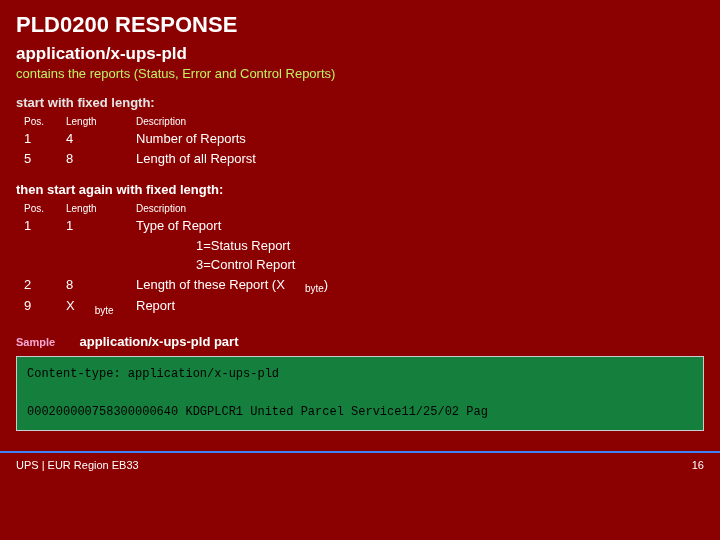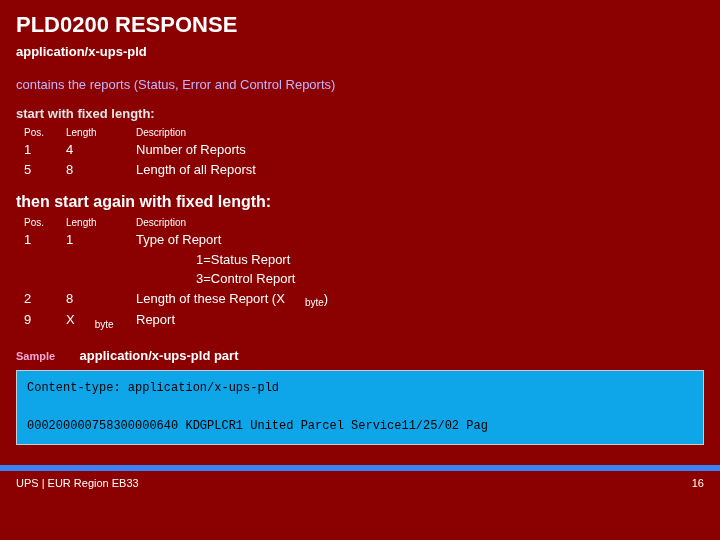--- a/index.html
+++ b/index.html
@@ -26,29 +26,29 @@
     }
 
     .page-title {
       font-size: 22px;
       font-weight: bold;
       color: white;
       margin-bottom: 6px;
     }
 
     .subtitle {
-      font-size: 13px;
-      font-weight: bold;
-      color: white;
-      margin-bottom: 18px;
+      font-size: 17px;
+      font-weight: bold;
+      color: white;
+      margin-bottom: 2px;
     }
 
     .subtitle-desc {
       font-size: 13px;
-      color: #c4b5fd;
+      color: #bef264;
       margin-bottom: 14px;
     }
 
     .section-label {
       font-size: 13px;
       font-weight: bold;
       color: #e5e5e5;
       margin-bottom: 4px;
     }
 
@@ -74,21 +74,21 @@
 
     .col-length {
       width: 70px;
     }
 
     .col-desc {
       flex: 1;
     }
 
     .section-label2 {
-      font-size: 16px;
+      font-size: 13px;
       font-weight: bold;
       color: white;
       margin-bottom: 4px;
     }
 
     .sample-section {
       margin-top: 10px;
       margin-bottom: 8px;
     }
 
@@ -101,34 +101,34 @@
 
     .sample-sublabel {
       font-size: 13px;
       font-weight: bold;
       color: white;
       display: inline;
       margin-left: 20px;
     }
 
     .code-box {
-      background: #0ea5e9;
+      background: #15803d;
       color: black;
       font-family: 'Courier New', Courier, monospace;
       font-size: 12px;
       padding: 8px 10px;
       margin-top: 6px;
       line-height: 1.6;
       border: 1px solid #ccc;
       overflow: hidden;
     }
 
     .footer {
       background: #8B0000;
-      border-top: 6px solid #3b82f6;
+      border-top: 2px solid #3b82f6;
       display: flex;
       justify-content: space-between;
       align-items: center;
       padding: 6px 16px;
       font-size: 11px;
       color: white;
     }
 
     .x-subscript {
       font-size: 10px;

